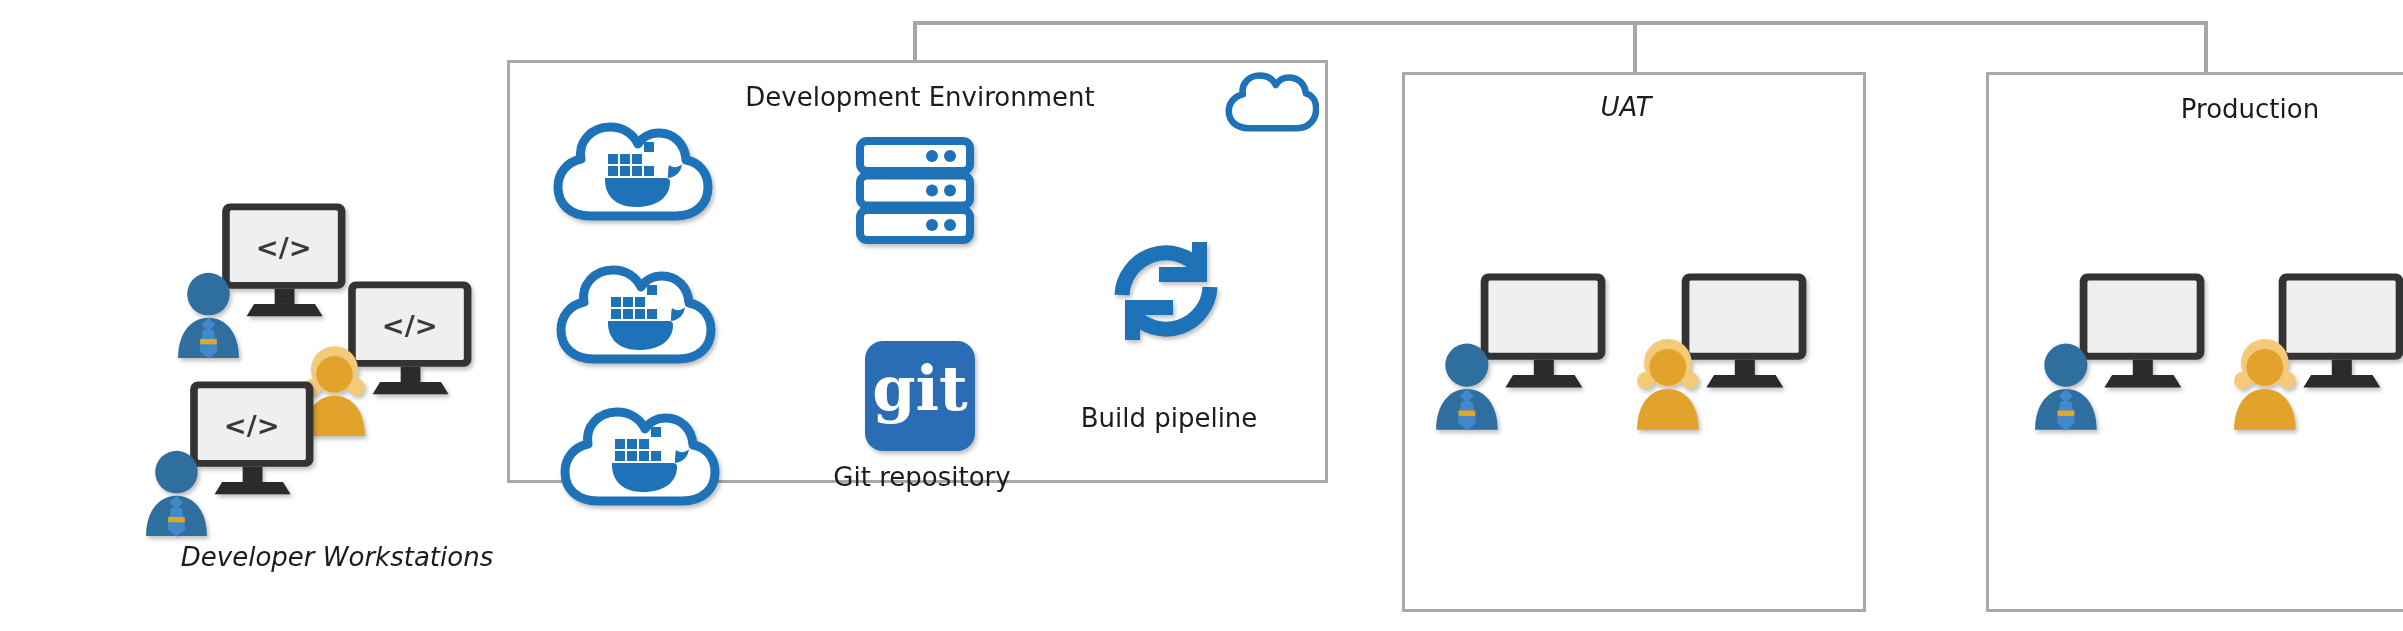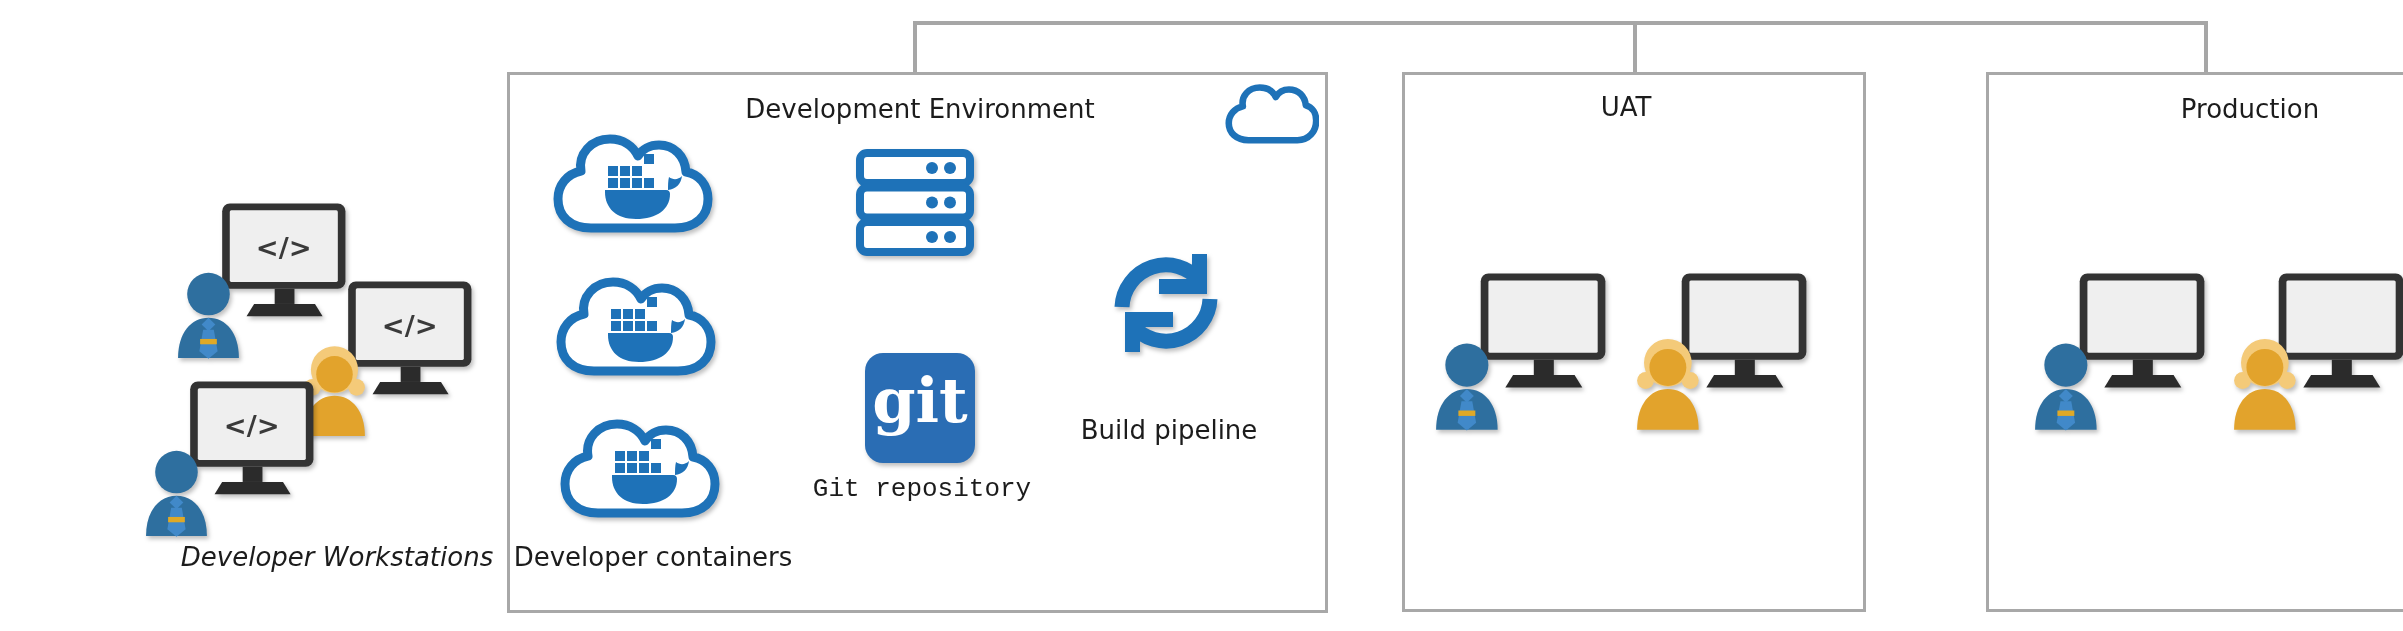--- a/index.html
+++ b/index.html
@@ -121,53 +121,52 @@
           <use href="#sym-monitor"></use>
         </g>
       <text x="143" y="72" text-anchor="middle" font-size="36" font-weight="bold" fill="#3a3a3a">&lt;/&gt;</text>
       <g>
           <use href="#sym-man"></use>
         </g>
     </svg>
     <div class="lbl" style="left:137px;top:543px;width:400px;font-style:italic;">Developer Workstations</div>
   </div>
 
-  <div class="box" style="left:507px;top:72px;width:821px;height:541px;">
+  <div class="box" style="left:507px;top:60px;width:821px;height:423px;">
     <div class="lbl" style="left:210px;top:20px;width:400px;">Development Environment</div>
 
     <svg class="icon" style="left:715px;top:6px;" width="94" viewBox="0 0 100 70">
         <use href="#sym-plain-cloud"></use>
       </svg>
 
     <svg class="icon shadow" style="left:43px;top:53px;" width="160" viewBox="0 0 160 112">
         <use href="#sym-docker-cloud"></use>
       </svg>
     <svg class="icon shadow" style="left:46px;top:196px;" width="160" viewBox="0 0 160 112">
         <use href="#sym-docker-cloud"></use>
       </svg>
     <svg class="icon shadow" style="left:50px;top:338px;" width="160" viewBox="0 0 160 112">
         <use href="#sym-docker-cloud"></use>
       </svg>
-    <div class="lbl" style="left:-57px;top:468px;width:400px;">Developer containers</div>
 
     <svg class="icon shadow" style="left:345px;top:74px;" width="120" viewBox="0 0 120 107">
         <use href="#sym-registry"></use>
       </svg>
 
     <div class="gitlogo shadow" style="left:355px;top:278px;width:110px;height:110px;">git</div>
-    <div class="lbl" style="left:212px;top:400px;width:400px;font-family:Liberation Mono, monospace;">Git repository</div>
+    <div class="lbl" style="left:212px;top:400px;width:400px;">Git repository</div>
 
     <svg class="icon shadow" style="left:601px;top:173px;" width="110" viewBox="0 0 110 110">
         <use href="#sym-sync"></use>
       </svg>
     <div class="lbl" style="left:459px;top:325px;width:400px;margin-top:16px;">Build pipeline</div>
   </div>
 
   <div class="box" style="left:1402px;top:72px;width:464px;height:540px;">
-    <div class="lbl" style="left:21px;top:18px;width:400px;">UAT</div>
+    <div class="lbl" style="left:21px;top:18px;width:400px;font-style:italic;">UAT</div>
     <svg class="composite shadow" style="left:28px;top:197px;" width="177" viewBox="0 0 230 220">
       <g>
           <use href="#sym-monitor"></use>
         </g>
       <g>
           <use href="#sym-man"></use>
         </g>
     </svg>
     <svg class="composite shadow" style="left:229px;top:197px;" width="177" viewBox="0 0 230 220">
       <g>

